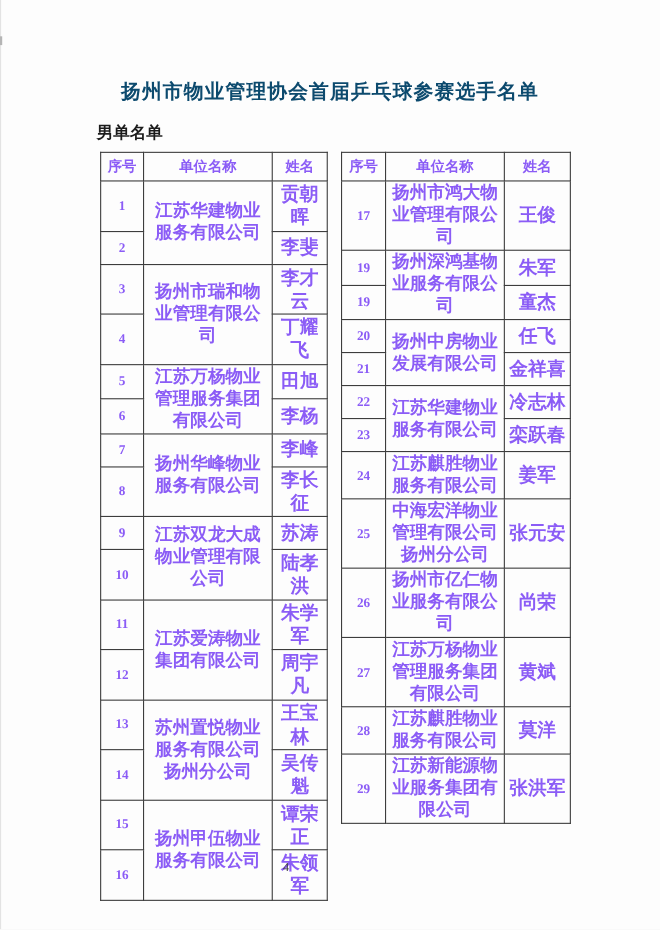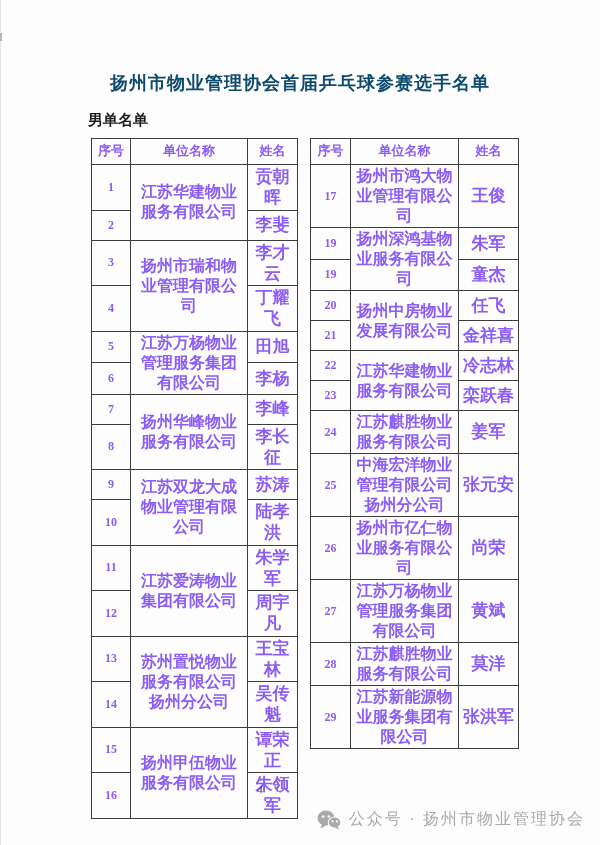--- a/index.html
+++ b/index.html
@@ -198,28 +198,13 @@
     <tr class="data-row">
       <td class="no-cell">29</td>
       <td class="unit-cell">江苏新能源物业服务集团有限公司</td>
       <td class="name-cell">张洪军</td>
     </tr>
   </tbody>
     </table>
 
   <div class="page-number">4</div>
 
-  <div class="footer-bar">
-    <span class="wechat-icon">
-      <svg width="24" height="20" viewBox="0 0 24 20">
-        <ellipse cx="9" cy="8" rx="8.6" ry="7.6" fill="#aaaaaa"></ellipse>
-        <path d="M5 14 L3.4 18.6 L9 15.4 Z" fill="#aaaaaa"></path>
-        <circle cx="6.1" cy="6.4" r="1.25" fill="#fdfdfd"></circle>
-        <circle cx="11.9" cy="6.4" r="1.25" fill="#fdfdfd"></circle>
-        <ellipse cx="17.6" cy="12.6" rx="6.3" ry="5.6" fill="#aaaaaa" stroke="#fdfdfd" stroke-width="1.2"></ellipse>
-        <path d="M20.6 16.8 L22.4 19.6 L17.6 17.8 Z" fill="#aaaaaa"></path>
-        <circle cx="15.5" cy="11.4" r="1.05" fill="#fdfdfd"></circle>
-        <circle cx="19.9" cy="11.4" r="1.05" fill="#fdfdfd"></circle>
-      </svg>
-    </span>
-    <span class="footer-label">公众号 · 扬州市物业管理协会</span>
-  </div>
 </div>
 
 </body></html>

